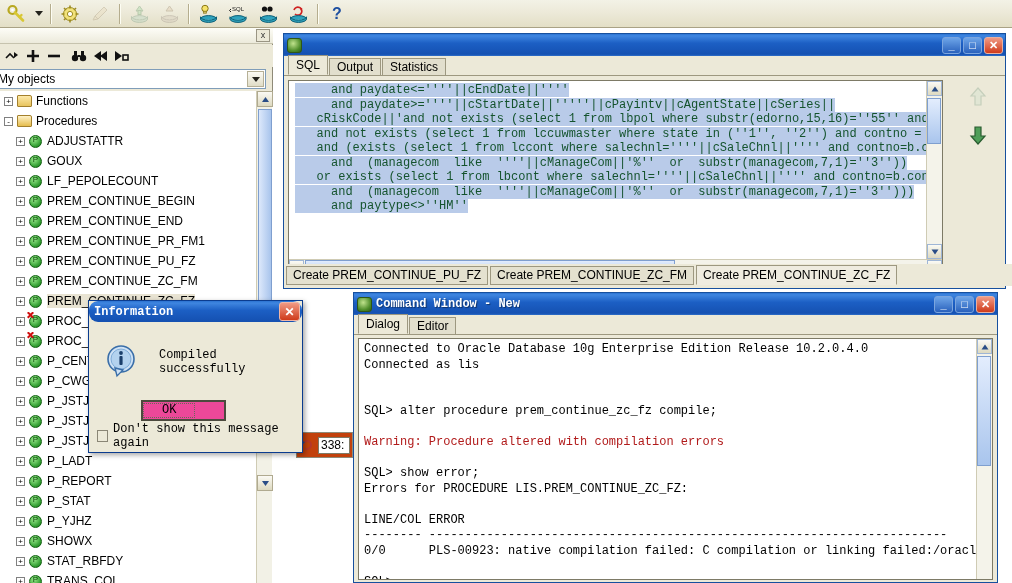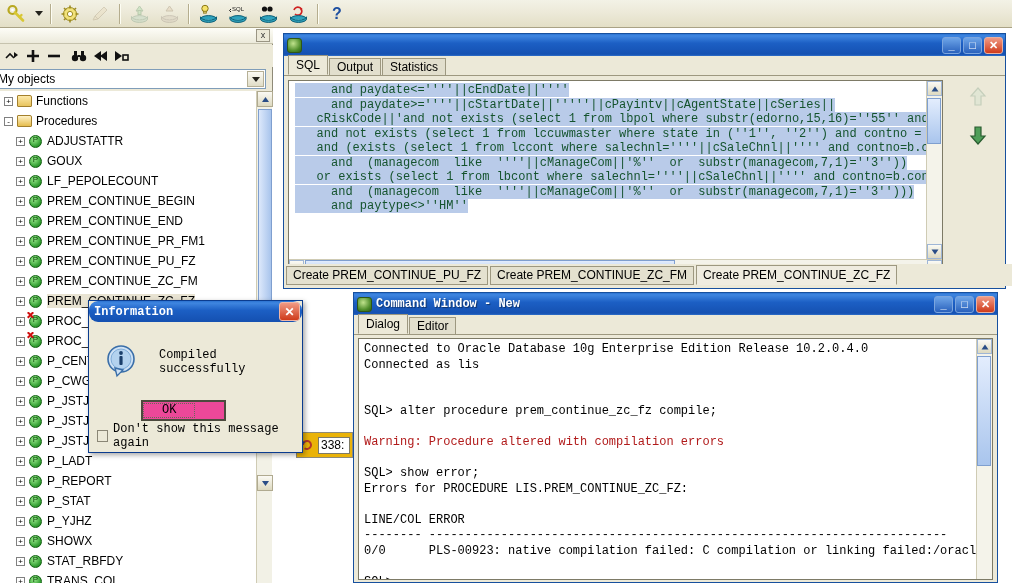--- a/index.html
+++ b/index.html
@@ -190,21 +190,21 @@
   }
   .out-line{
     font-family:"Liberation Mono", monospace; font-size:12px; line-height:15.5px;
     color:#000; white-space:pre; padding-left:5px;
   }
   .out-line.warn{ color:#b11a1a; }
 
   
   .ministatus{
     position:absolute; left:296px; top:432px; width:57px; height:26px;
-    background:#eab308; border:1px solid #8e8a78; box-sizing:border-box;
+    background:#c2410c; border:1px solid #8e8a78; box-sizing:border-box;
     display:flex; align-items:center; padding-left:2px;
   }
   .ms-ico{ width:16px;height:16px;display:flex;align-items:center;justify-content:center;}
   .ms-field{
     margin-left:3px;width:32px;height:17px;background:#fff;border:1px solid #7d7a66;
     font-family:"Liberation Sans",sans-serif;font-size:12px;color:#000;
     display:flex;align-items:center;padding-left:2px;box-sizing:border-box;overflow:hidden;
   }
 
   

